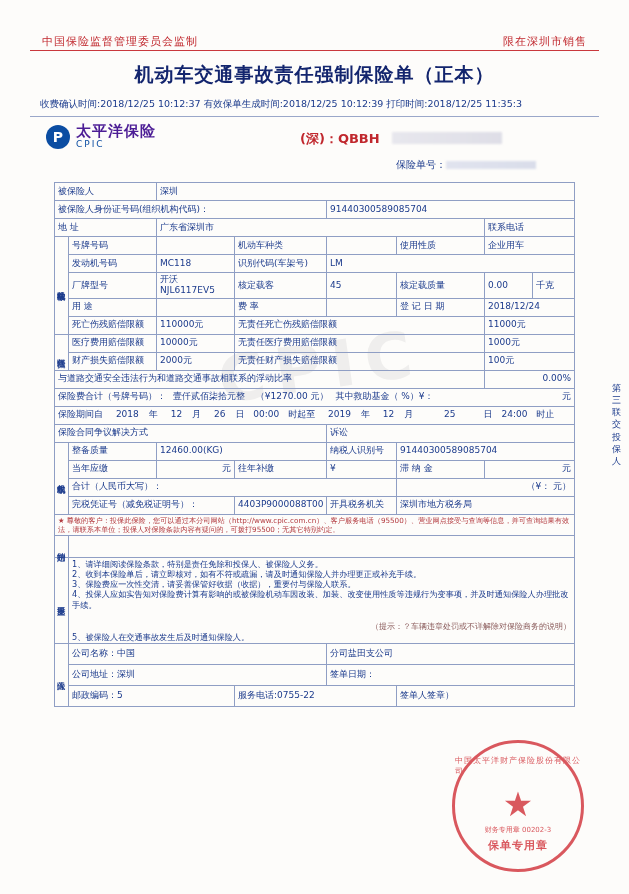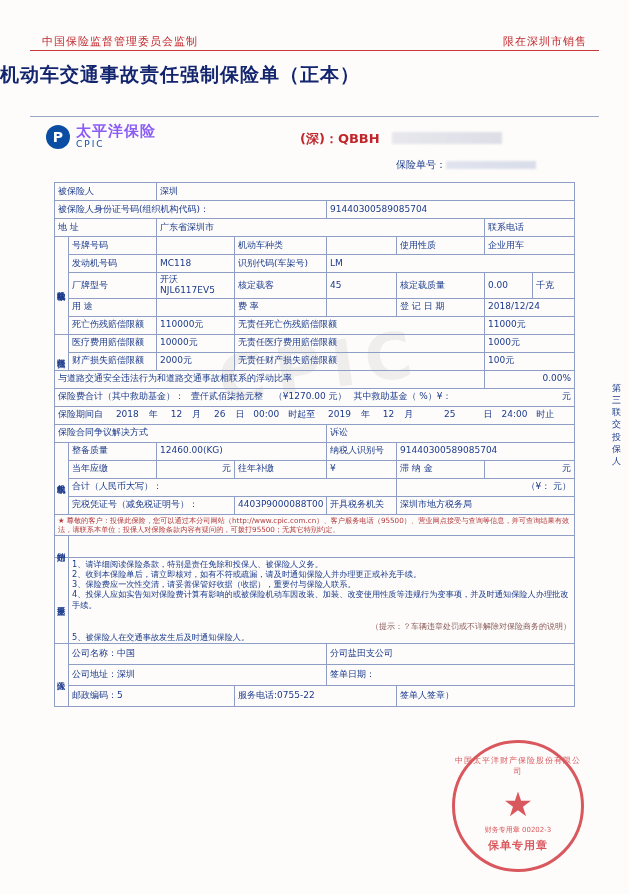--- a/index.html
+++ b/index.html
@@ -11,37 +11,37 @@
   }
   .top-red{
     position:absolute;top:34px;left:42px;right:42px;
     display:flex;justify-content:space-between;
     font-size:11px;color:#c0272d;letter-spacing:1px;
   }
   .divider{
     position:absolute;left:30px;right:30px;height:1px;background:#c9383c;
   }
   .title{
-    position:absolute;top:62px;left:0;width:100%;text-align:left;
+    position:absolute;top:62px;left:0;width:100%;text-align:center;
     font-size:19px;font-weight:bold;color:#13256e;letter-spacing:1px;
   }
   .confirm-row{
     position:absolute;top:98px;left:40px;right:14px;
     font-size:9.5px;color:#1b3a8c;white-space:nowrap;
   }
   .logo-wrap{
     position:absolute;top:124px;left:46px;display:flex;align-items:center;gap:6px;
   }
   .logo-mark{
     width:24px;height:24px;border-radius:50%;
     background:#0b4da2;color:#fff;font-size:14px;font-weight:bold;
     display:flex;align-items:center;justify-content:center;
   }
   .logo-text{line-height:1.05;}
-  .logo-cn{font-size:15px;color:#8b5cf6;font-weight:bold;letter-spacing:1px;}
+  .logo-cn{font-size:15px;color:#4c1d95;font-weight:bold;letter-spacing:1px;}
   .logo-en{font-size:9px;color:#0b4da2;letter-spacing:2px;}
   .qbbh{
     position:absolute;top:130px;left:300px;font-size:13px;color:#c0272d;font-weight:bold;
   }
   .qbbh-blur{
     position:absolute;top:132px;left:392px;width:110px;height:12px;
     background:linear-gradient(90deg,#d7d7e4,#c6c6d8);opacity:.55;filter:blur(1.2px);
   }
   .policy-no{
     position:absolute;top:158px;left:396px;font-size:10px;color:#1b3a8c;
@@ -80,21 +80,21 @@
   .stamp{
     position:absolute;left:452px;top:740px;width:126px;height:126px;
     border:3px solid #d02b33;border-radius:50%;
     opacity:.78;pointer-events:none;
   }
   .stamp .star{
     position:absolute;left:50%;top:50%;transform:translate(-50%,-55%);
     font-size:34px;color:#d02b33;line-height:1;
   }
   .stamp .st-top{
-    position:absolute;top:12px;left:0;width:100%;text-align:center;
+    position:absolute;top:12px;left:0;width:100%;text-align:left;
     font-size:8px;color:#d02b33;letter-spacing:1px;
   }
   .stamp .st-bottom{
     position:absolute;bottom:16px;left:0;width:100%;text-align:center;
     font-size:11px;color:#d02b33;font-weight:bold;letter-spacing:1px;
   }
   .stamp .st-mid{
     position:absolute;bottom:34px;left:0;width:100%;text-align:center;
     font-size:7px;color:#d02b33;
   }
@@ -111,20 +111,21 @@
   <div class="watermark">CPIC</div>
 
   <div class="top-red">
     <span>中国保险监督管理委员会监制</span>
     <span>限在深圳市销售</span>
   </div>
   <div class="divider" style="top:50px"></div>
 
   <div class="title">机动车交通事故责任强制保险单（正本）</div>
 
+  <div class="confirm-row">收费确认时间:2018/12/25 10:12:37  有效保单生成时间:2018/12/25 10:12:39  打印时间:2018/12/25 11:35:3</div>
   <div class="divider" style="top:116px;background:#9aa7c9"></div>
 
   <div class="logo-wrap">
     <div class="logo-mark">P</div>
     <div class="logo-text">
       <div class="logo-cn">太平洋保险</div>
       <div class="logo-en">CPIC</div>
     </div>
   </div>
 
@@ -217,21 +218,21 @@
       <td colspan="2">100元</td>
     </tr>
 
     <tr>
       <td colspan="6">与道路交通安全违法行为和道路交通事故相联系的浮动比率</td>
       <td colspan="2" style="text-align:right">0.00%</td>
     </tr>
 
     <tr>
       <td colspan="8">
-        <span>保险费合计（其中救助基金）：</span>
+        <span>保险费合计（号牌号码）：</span>
         <span style="margin:0 4px">壹仟贰佰柒拾元整</span>
         <span style="margin:0 4px">（¥1270.00 元）</span>
         <span>其中救助基金（      %）¥：</span>
         <span style="float:right">元</span>
       </td>
     </tr>
     <tr>
       <td colspan="8">
         <span>保险期间自</span>
         <span style="margin:0 10px">2018</span>年

